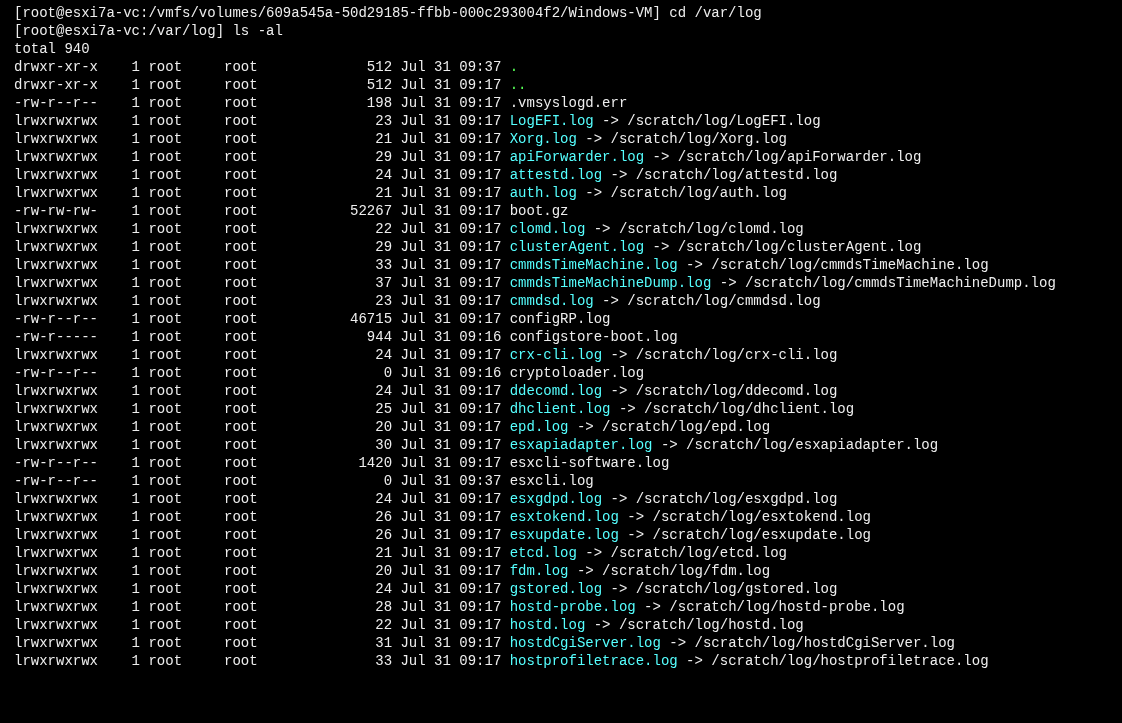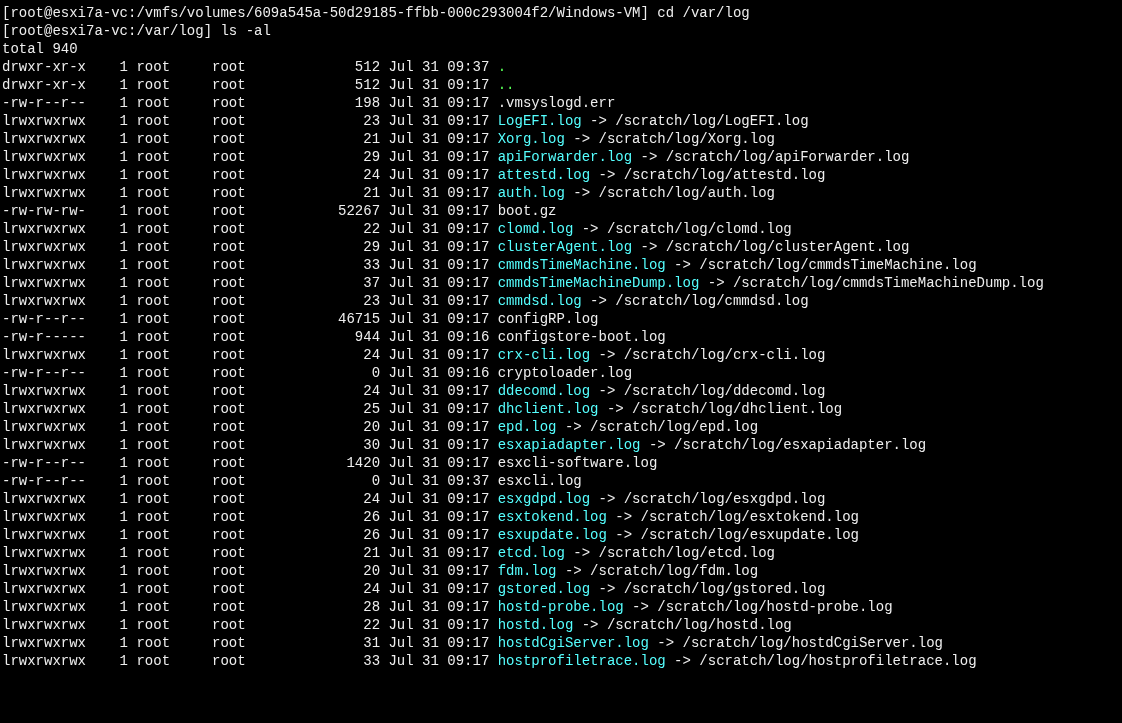--- a/index.html
+++ b/index.html
@@ -1,16 +1,16 @@
 <!DOCTYPE html>
 <html><head>
 <meta charset="utf-8">
 <style>
   html,body{margin:0;padding:0;background:#000;color:#ccc;font-family:Consolas,"Courier New",monospace;font-size:14px;line-height:18px;width:1122px;height:723px;overflow:hidden}
-  .term{padding:4px 2px;white-space:pre}
+  .term{padding:4px 14px;white-space:pre}
   .g{color:#55ff55}
   .c{color:#55ffff}
   .w{color:#eeeeee}
 </style>
 </head>
 <body>
 <div class="term"><span class="w">[root@esxi7a-vc:/vmfs/volumes/609a545a-50d29185-ffbb-000c293004f2/Windows-VM] cd /var/log</span>
 <span class="w">[root@esxi7a-vc:/var/log] ls -al</span>
 <span class="w">total 940</span>
 <span class="w">drwxr-xr-x    1 root     root             512 Jul 31 09:37 </span><span class="g">.</span>

